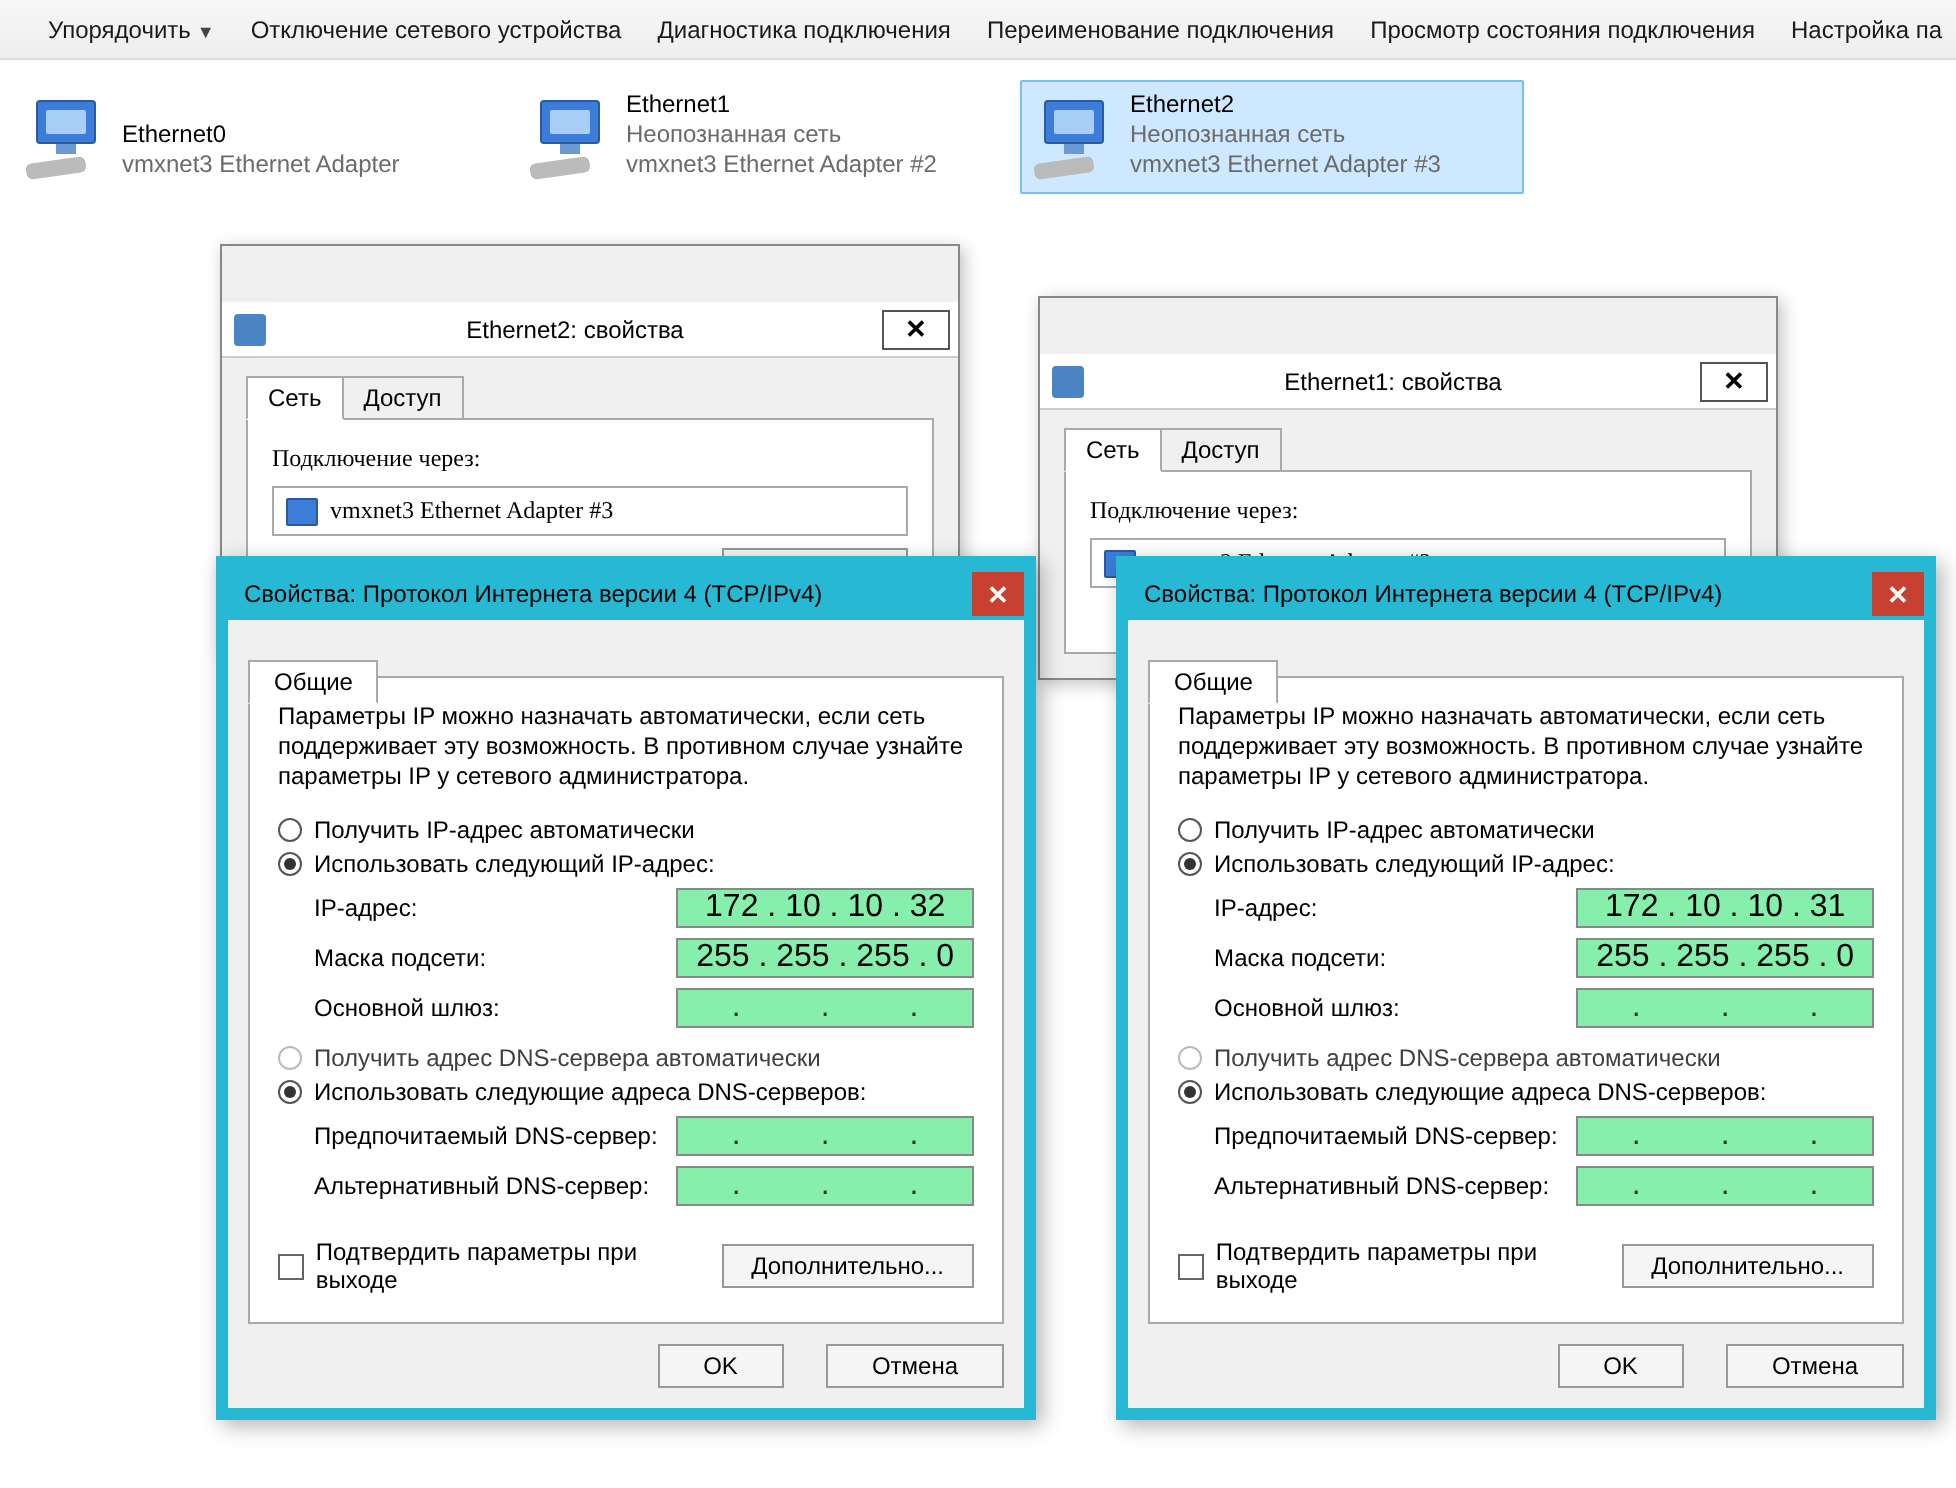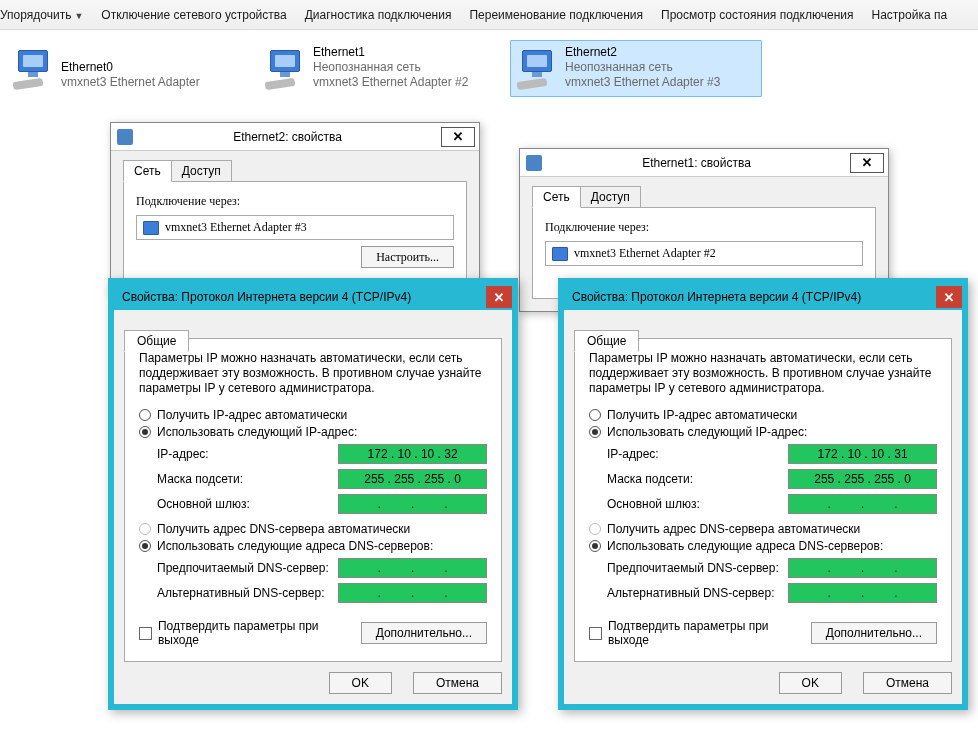--- a/index.html
+++ b/index.html
@@ -14,21 +14,21 @@
     position: relative;
     overflow: hidden;
   }
   
   .toolbar {
     height: 30px;
     background: linear-gradient(#f7f7f7, #eee);
     border-bottom: 1px solid #ddd;
     display: flex;
     align-items: center;
-    padding: 0 0;
+    padding: 0 24px;
     gap: 18px;
     white-space: nowrap;
   }
   .toolbar-item {
     color: #1a1a1a;
     cursor: default;
   }
   .toolbar-item .arrow { font-size: 9px; margin-left: 3px; color: #444; }
 
   
@@ -93,20 +93,21 @@
     border: 1px solid #888;
     box-shadow: 2px 2px 8px rgba(0,0,0,.25);
   }
   .window .titlebar {
     height: 28px;
     background: #fff;
     border-bottom: 1px solid #ccc;
     display: flex;
     align-items: center;
     padding-left: 6px;
+    margin-top: 28px;
   }
   .titlebar .title { flex: 1; text-align: center; font-weight: normal; }
   .titlebar .sysicon {
     width: 16px; height: 16px; margin-right: 4px;
     background: #4a84c4; border-radius: 2px; position: relative;
   }
   .titlebar .close {
     width: 34px; height: 20px;
     margin: 3px 4px 3px 3px;
     background: #fff;
@@ -166,30 +167,30 @@
   .ipv4 .tabs { display: flex; position: relative; top: 14px; }
   .ipv4 .tab {
     border: 1px solid #aaa; padding: 3px 12px; background: #fff;
     border-bottom: 1px solid #fff;
   }
   .ipv4 .tabpanel {
     border: 1px solid #aaa; background: #fff; padding: 12px 14px 14px 14px;
   }
   .para { margin-bottom: 12px; line-height: 15px; }
   .radio-row { display: flex; align-items: center; gap: 6px; margin: 3px 0; }
-  .radio-row.disabled { color: #000000; }
+  .radio-row.disabled { color: #404040; }
   .radio { width: 12px; height: 12px; border: 1px solid #555; border-radius: 50%; position: relative; }
   .radio.checked::after { content:""; position:absolute; top:2px; left:2px; width:6px; height:6px; background:#333; border-radius:50%; }
   .radio.disabled { border-color: #bbb; }
   .field-row { display: flex; align-items: center; margin: 5px 0 5px 18px; }
   .field-row .lab { width: 190px; }
   .ipinput {
-    width: 156px; height: 20px; border: 1px solid #888; background: #22c55e;
+    width: 156px; height: 20px; border: 1px solid #888; background: #86efac;
     display: flex; align-items: center; justify-content: center;
-    font-family: "Segoe UI", sans-serif; font-size: 12px;
+    font-family: "Segoe UI", sans-serif; font-size: 16px;
     letter-spacing: 0px;
     text-align: right;
   }
   .ipinput.empty::before {
     content: ".         .         .";
     color: #333;
     white-space: pre;
   }
   .nogroup { margin: 4px 0 8px 0; }
   .chk-row { display: flex; align-items: center; gap: 6px; margin-top: 8px;}

